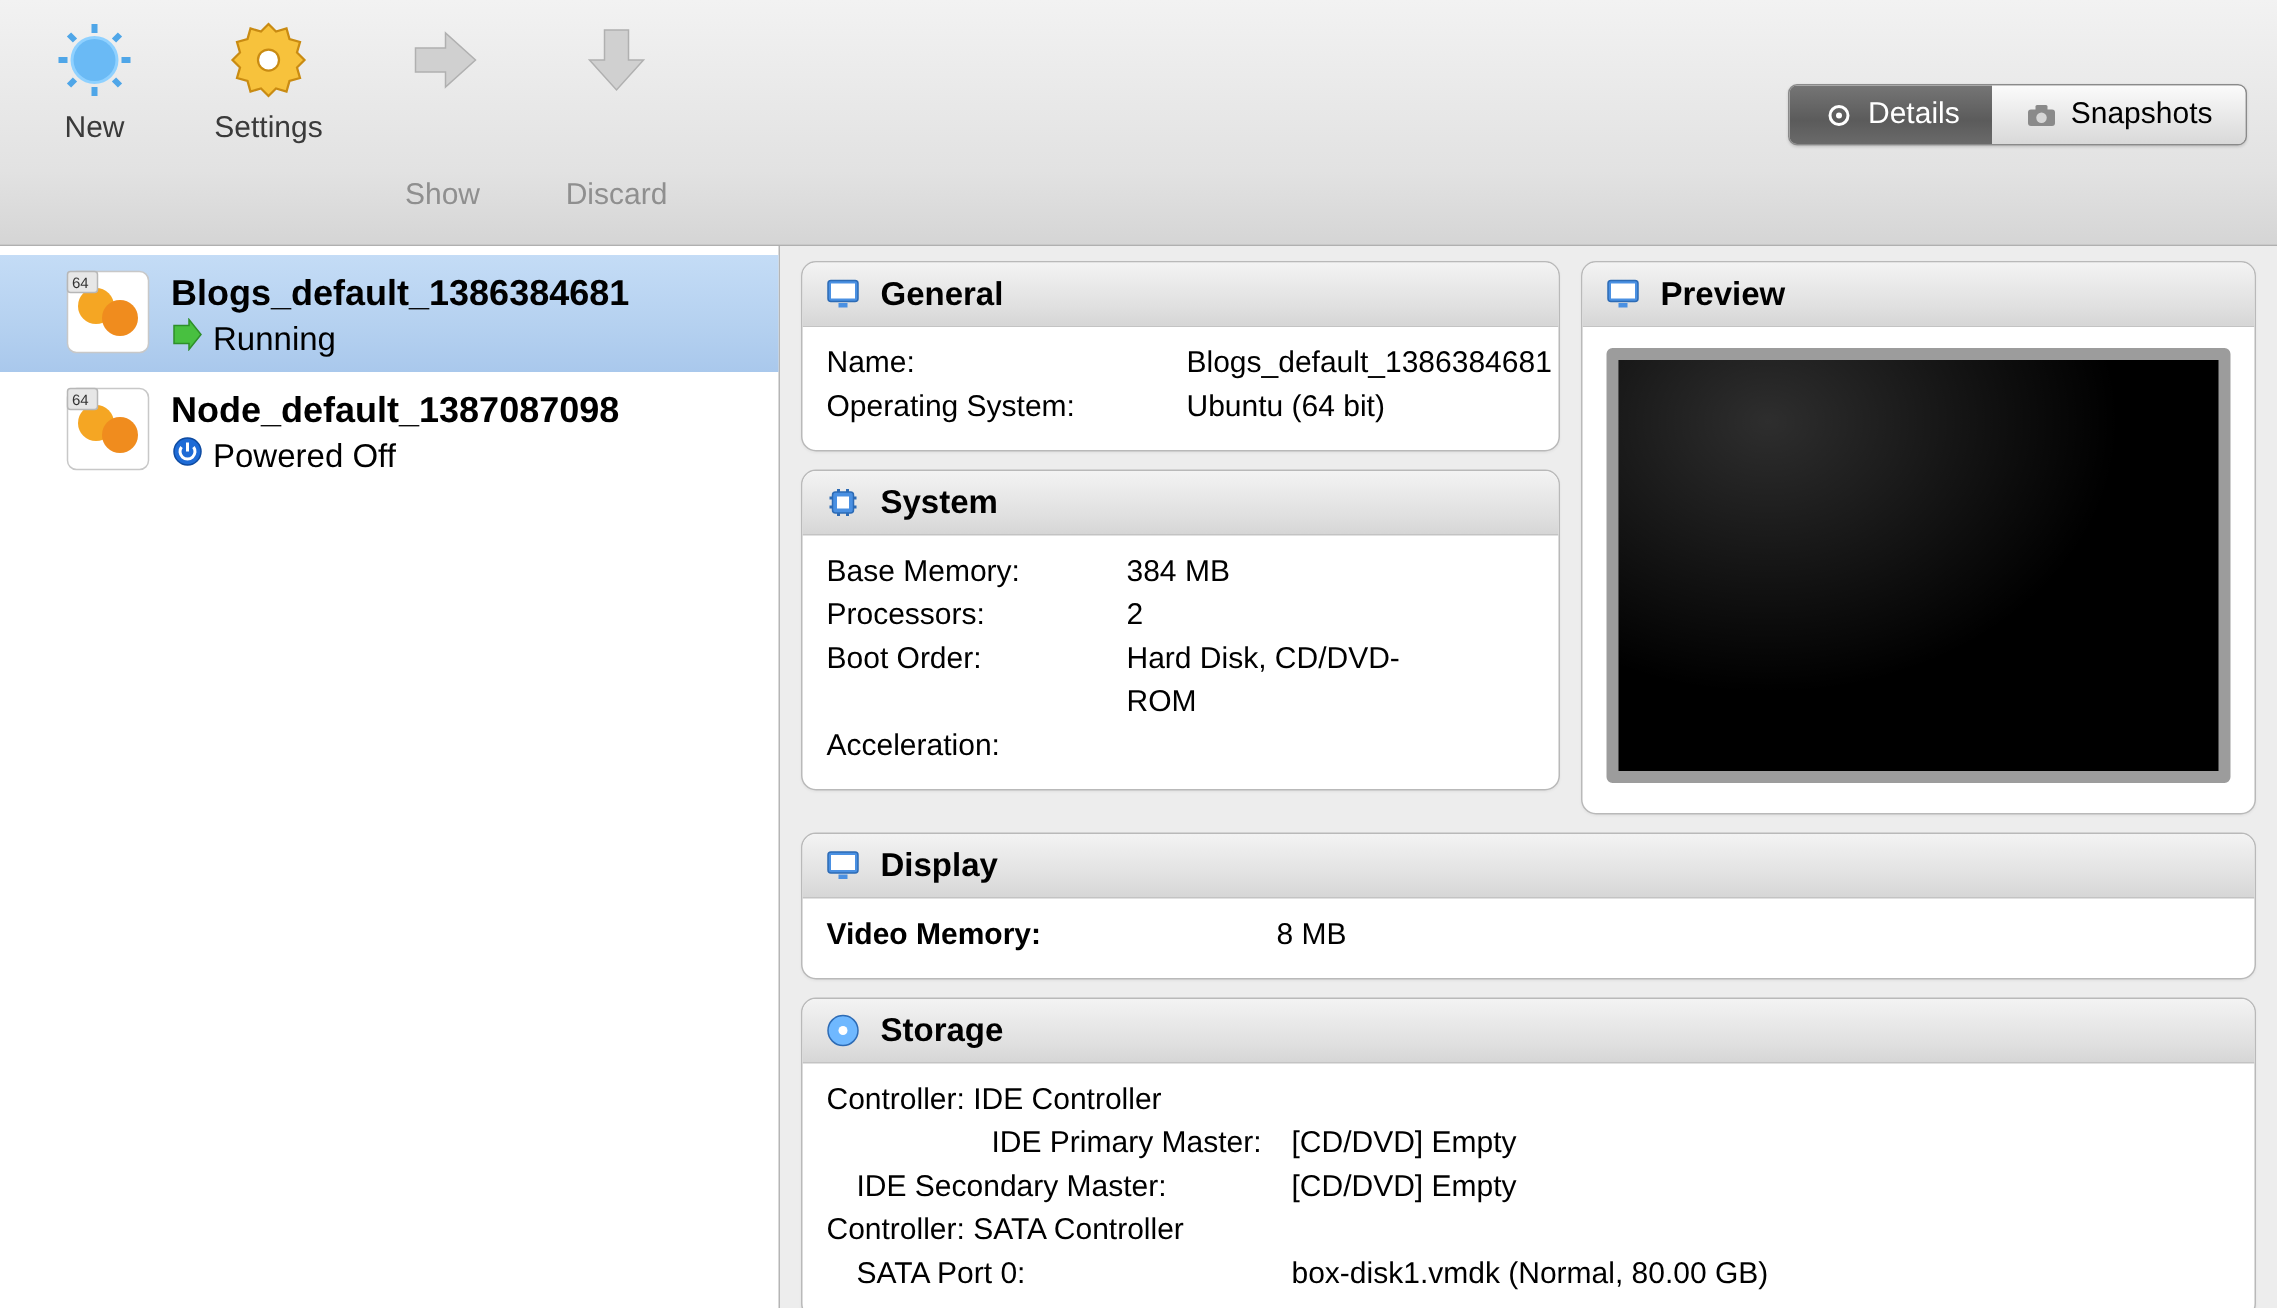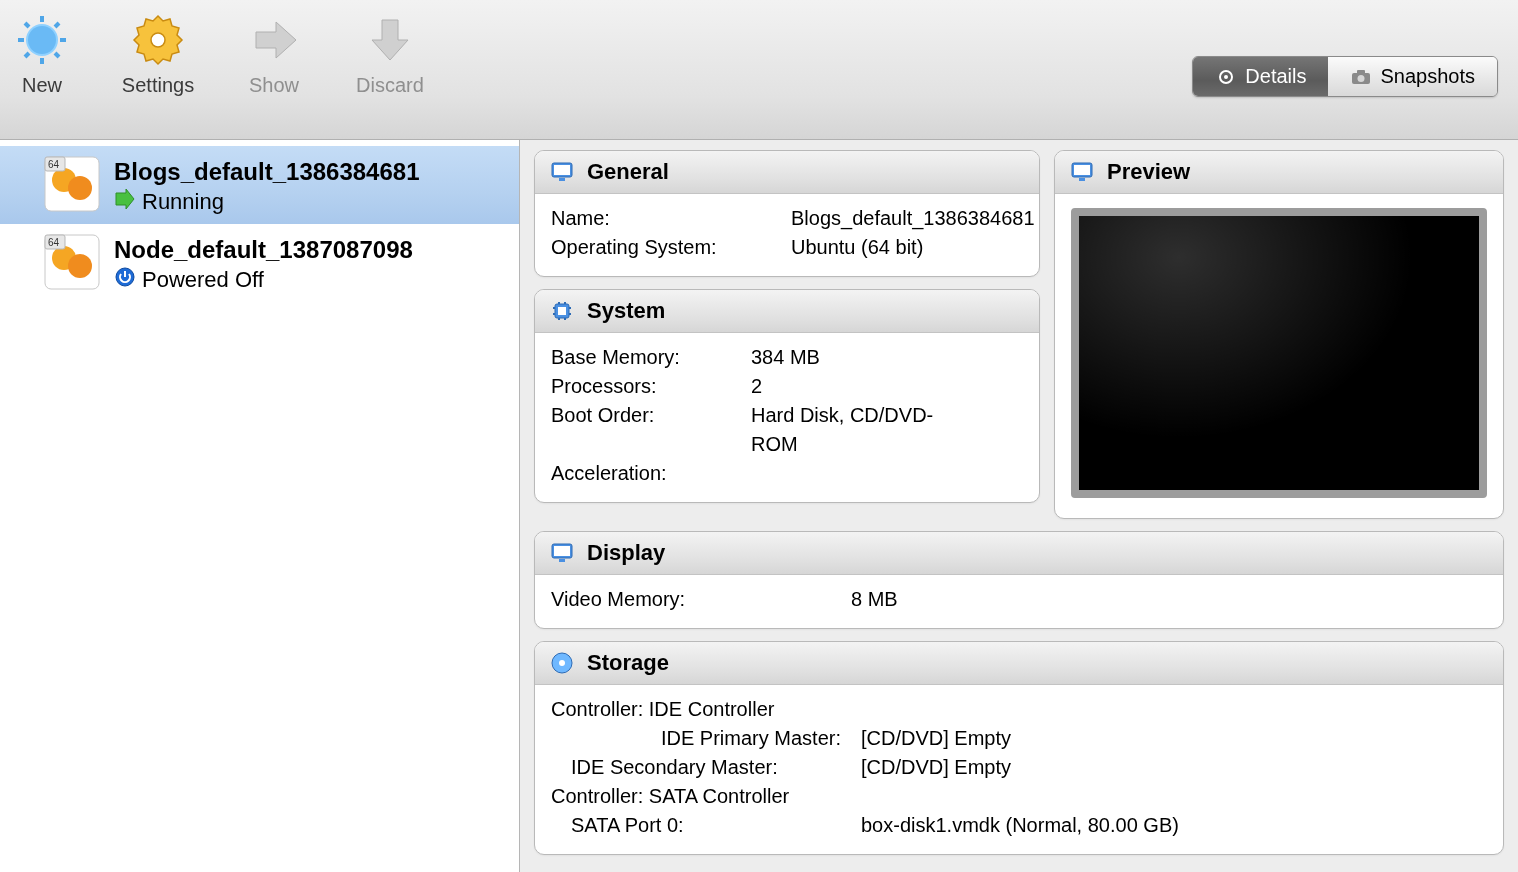--- a/index.html
+++ b/index.html
@@ -6,35 +6,35 @@
 body {
   font-family: "Lucida Grande", "Helvetica Neue", Arial, sans-serif;
   font-size: 13px;
   background: #ededed;
   width: 1518px;
   height: 872px;
   overflow: hidden;
   color: #000;
 }
 .toolbar {
-  height: 140px;
+  height: 164px;
   background: linear-gradient(to bottom, #f2f2f2 0%, #e2e2e2 70%, #d5d5d5 100%);
   border-bottom: 1px solid #b0b0b0;
   display: flex;
   align-items: flex-start;
-  padding: 10px 12px 0 2px;
+  padding: 10px 12px 0 23px;
   position: relative;
 }
 .toolbar-buttons { display: flex; gap: 36px; }
 .tb-btn {
   display: flex; flex-direction: column; align-items: center;
   width: 80px; text-align: center; font-size: 18px; color: #3a3a3a;
   cursor: pointer;
 }
-.tb-btn.disabled { color: #8f8f8f; }
+.tb-btn.disabled { color: #8f8f8f; gap: 45px; }
 .tb-icon { width: 60px; height: 60px; display:flex; align-items:center; justify-content:center; }
 .tb-label { margin-top: 4px; font-size: 20px; }
 .right-tabs {
   position: absolute; right: 20px; top: 56px;
   display: flex; border-radius: 6px; overflow: hidden;
   border: 1px solid #8a8a8a;
   box-shadow: 0 1px 2px rgba(0,0,0,0.15);
 }
 .right-tab {
   display:flex; align-items:center; gap:8px;
@@ -78,21 +78,21 @@
   padding: 8px 14px; display:flex; align-items:center; gap:12px;
   font-size:22px; font-weight:bold;
 }
 .section-hdr .hdr-icon { width:26px; height:26px; display:flex; align-items:center; justify-content:center; }
 .section-body { padding: 10px 16px 14px 16px; font-size:20px; line-height:1.45; }
 .kv-row { display:flex; }
 .kv-label { white-space:nowrap; }
 .kv-val { padding-left: 20px; }
 .kv-wide-label { width: 220px; }
 .kv-mid-label { width: 180px; }
-.kv-narrow-label { width: 280px; }
+.kv-narrow-label { width: 280px; font-weight: bold; }
 .indent { padding-left: 20px; }
 .preview-frame {
   margin: 14px 16px 20px 16px;
   height: 290px;
   background: #000;
   border: 8px solid #9c9c9c;
   border-radius: 4px;
   position:relative;
   overflow:hidden;
 }

